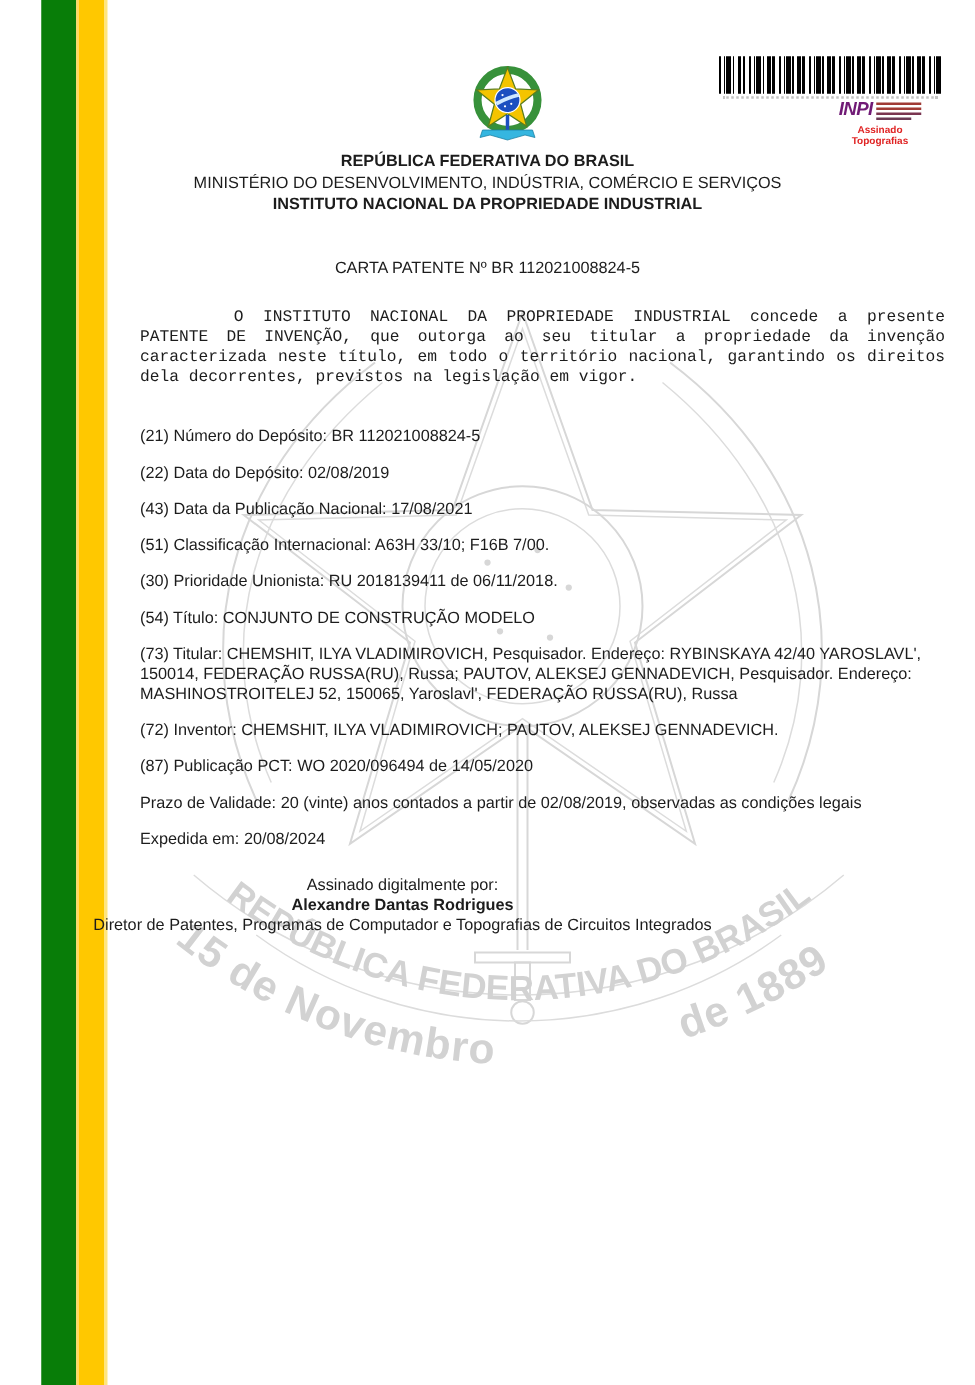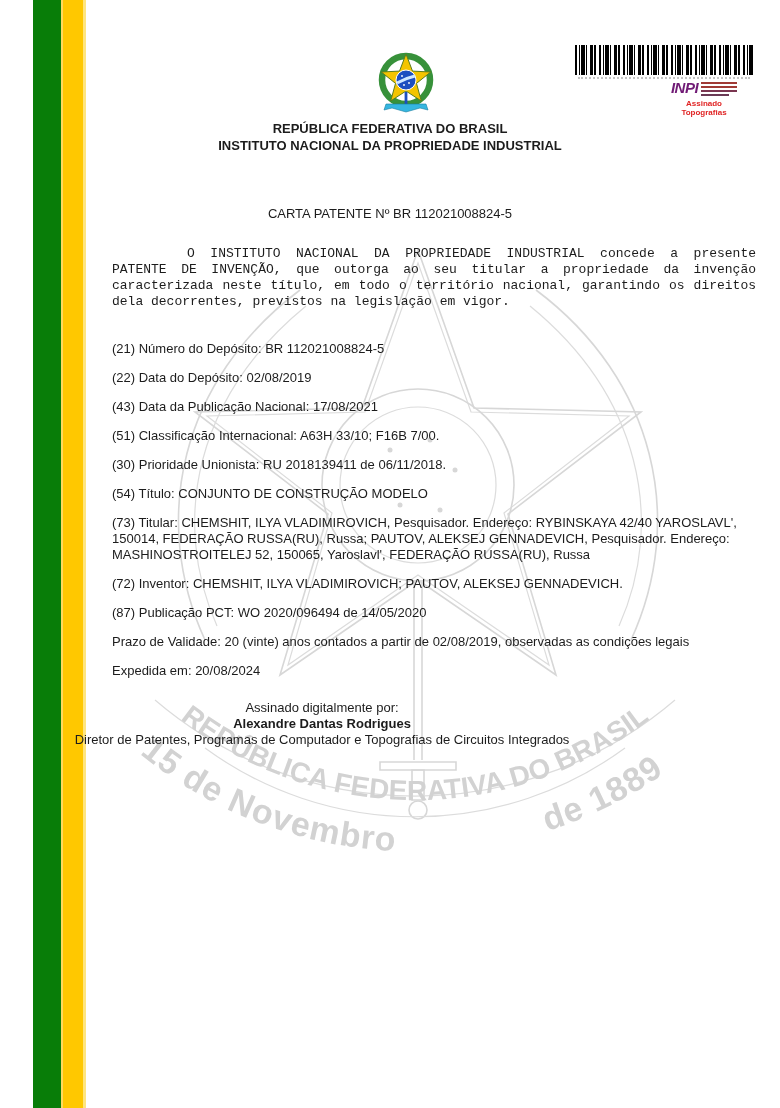--- a/index.html
+++ b/index.html
@@ -120,20 +120,21 @@
     <circle cx="47" cy="28" r="10" fill="#1c4fc0" stroke="#ffffff" stroke-width="1"></circle>
     <path d="M 38 31 Q 47 26 56 24" fill="none" stroke="#cfe8ff" stroke-width="3"></path>
     <circle cx="43" cy="24" r="0.9" fill="#ffffff"></circle>
     <circle cx="50" cy="31" r="0.9" fill="#ffffff"></circle>
     <circle cx="45" cy="33" r="0.9" fill="#ffffff"></circle>
     <path d="M 27 52 L 67 52 L 69 58 L 61 56 L 47 60 L 33 56 L 25 58 Z" fill="#35b6e0" stroke="#1a7da0" stroke-width="0.6"></path>
   </svg>
 
   <div class="gov-header">
     <div class="bold">REPÚBLICA FEDERATIVA DO BRASIL</div>
+    <div>MINISTÉRIO DO DESENVOLVIMENTO, INDÚSTRIA, COMÉRCIO E SERVIÇOS</div>
     <div class="bold">INSTITUTO NACIONAL DA PROPRIEDADE INDUSTRIAL</div>
   </div>
 
   <div class="doc-title">CARTA PATENTE Nº BR 112021008824-5</div>
 
   <div class="intro">O INSTITUTO NACIONAL DA PROPRIEDADE INDUSTRIAL concede a presente PATENTE DE INVENÇÃO, que outorga ao seu titular a propriedade da invenção caracterizada neste título, em todo o território nacional, garantindo os direitos dela decorrentes, previstos na legislação em vigor.</div>
 
   <div class="fields">
     <div class="field">
       <span class="fl">(21) Número do Depósito:</span>

